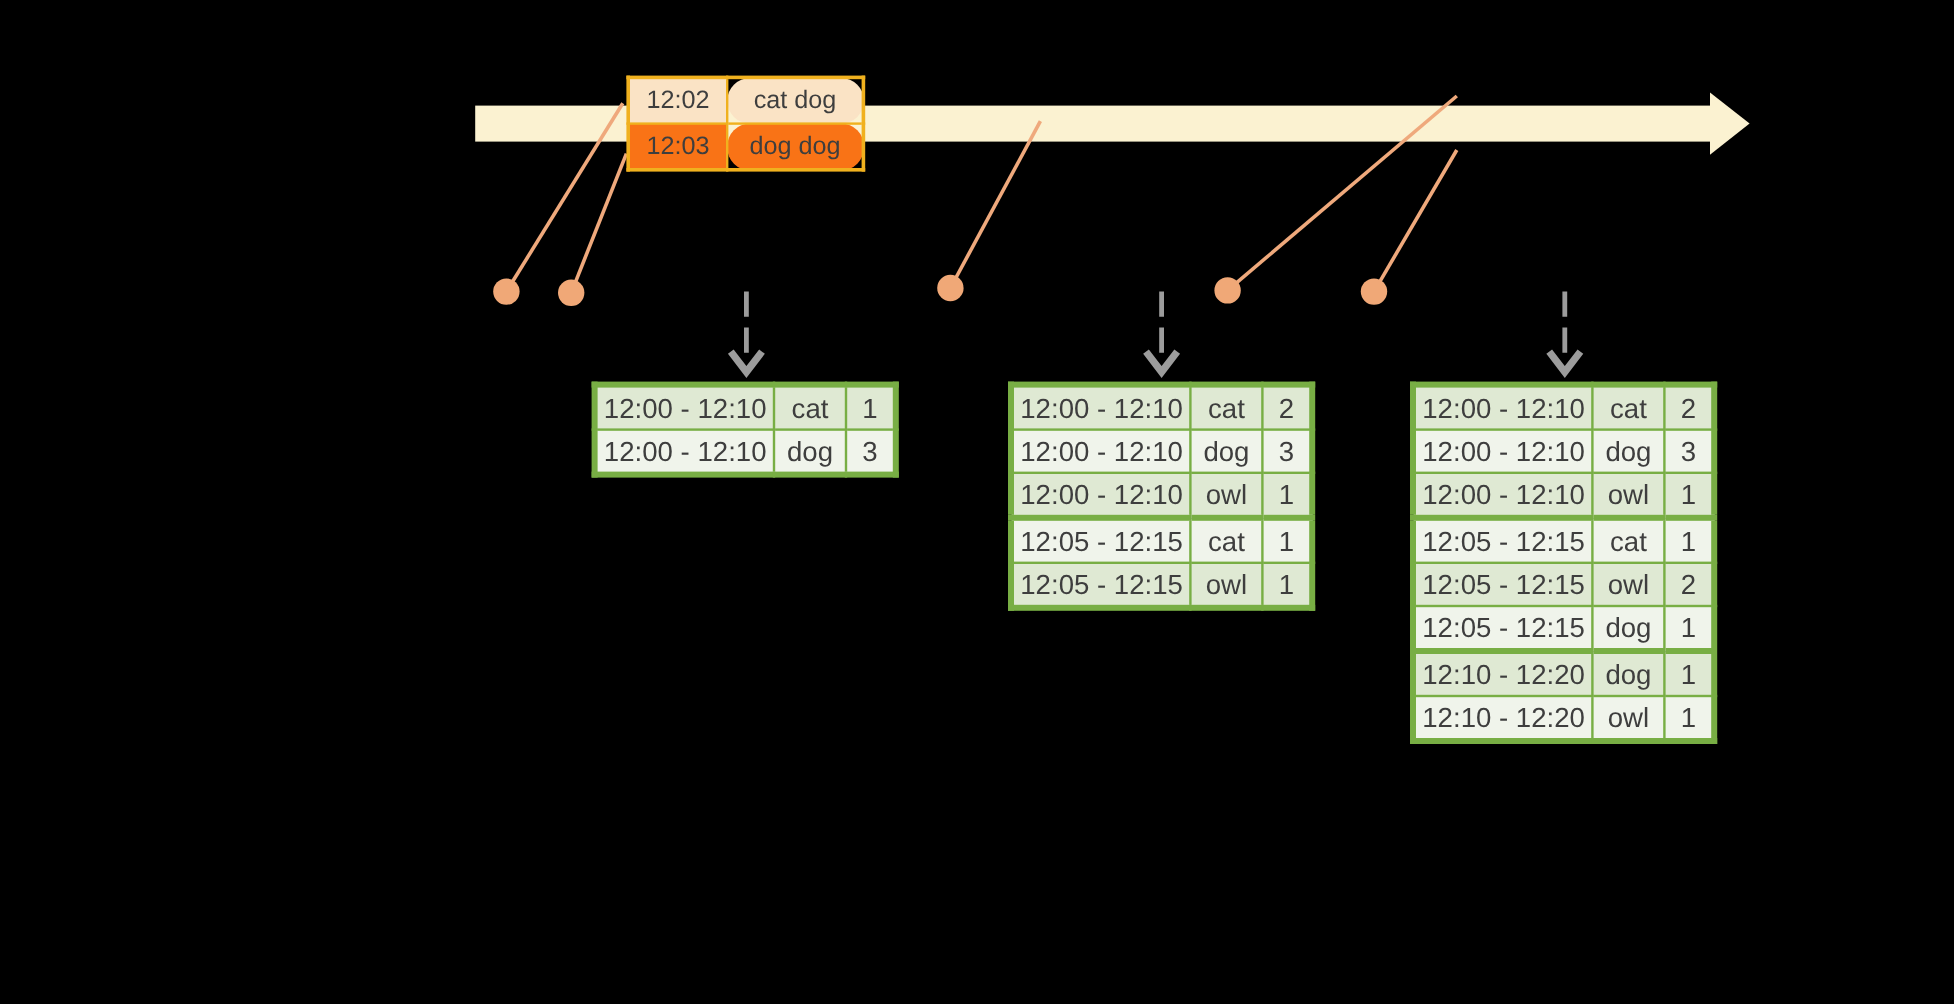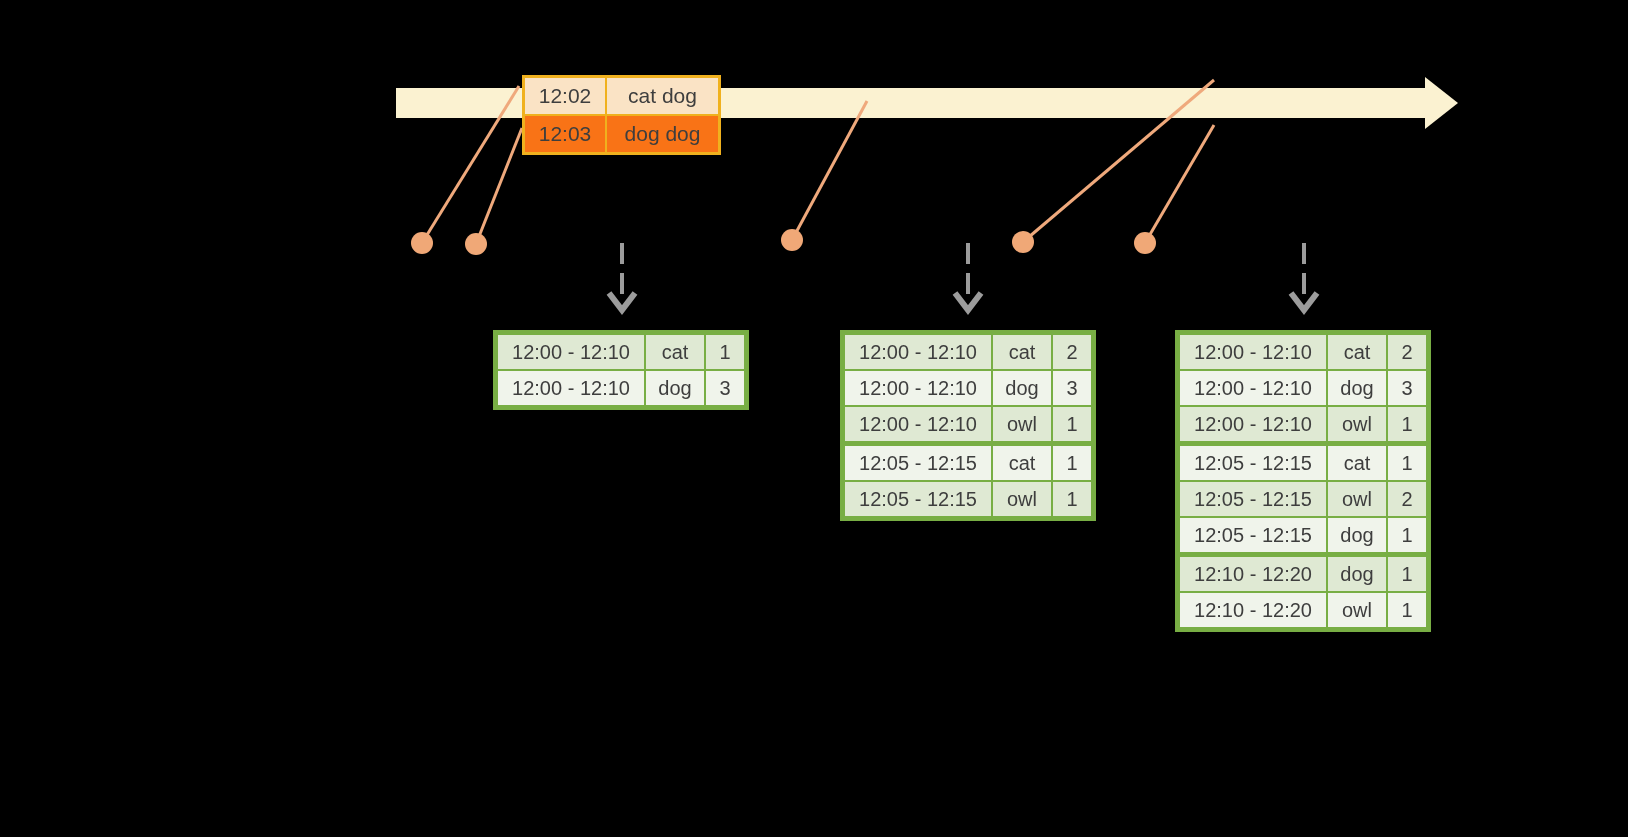--- a/index.html
+++ b/index.html
@@ -8,31 +8,31 @@
   
   .band{position:absolute;left:396px;top:88px;width:1029px;height:30px;background:#FBF2D1;z-index:0;}
   .band-head{position:absolute;left:1425px;top:77px;width:0;height:0;z-index:0;
              border-left:33px solid #FBF2D1;border-top:26px solid transparent;border-bottom:26px solid transparent;}
   .overlay{position:absolute;left:0;top:0;z-index:1;}
   .lead{stroke:#EFA97C;stroke-width:3;}
   .dot{fill:#F0A877;}
   .dash{stroke:#9C9C9C;stroke-width:4;stroke-dasharray:21 9;}
   .chev{stroke:#9C9C9C;stroke-width:6;fill:none;}
   
-  table{border-collapse:collapse;position:absolute;z-index:2;margin-top:12px;}
+  table{border-collapse:collapse;position:absolute;z-index:2;}
   .etab{border:3px solid #F0B11E;font-size:21px;}
   .etab td{border:2px solid #F0B11E;height:36px;padding:0;text-align:center;vertical-align:middle;}
   .etab .ec1{width:80px;}
-  .etab .ec2{width:111px;}
+  .etab .ec2{width:111px;border-radius:19px;}
   .e3 .ec1{width:70px;}
   .e3 .ec2{width:101px;}
   .edk td{background:#FAE3C5;}
   .elt td{background:#f97316;}
   
-  .rtab{border:5px solid #78AE44;font-size:20px;}
+  .rtab{border:5px solid #78AE44;font-size:23px;}
   .rtab td{border:2px solid #78AE44;height:34px;padding:0;text-align:center;vertical-align:middle;}
   .rtab .rc1{width:146px;}
   .rtab .rc2{width:58px;}
   .rtab .rc3{width:38px;}
   .dk td{background:#DFE9D3;}
   .lt td{background:#F0F4EB;}
   .grp td{border-top:5px solid #78AE44;}
 </style>
 </head>
 <body>

